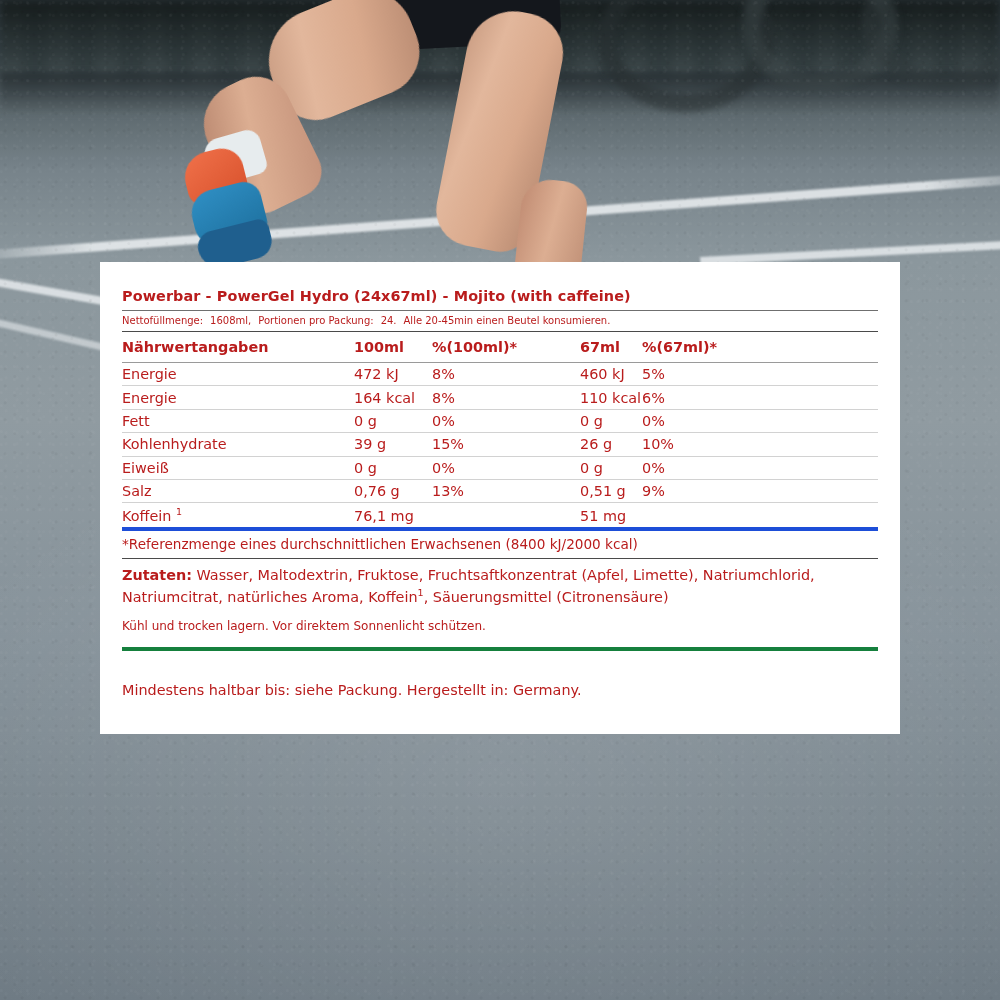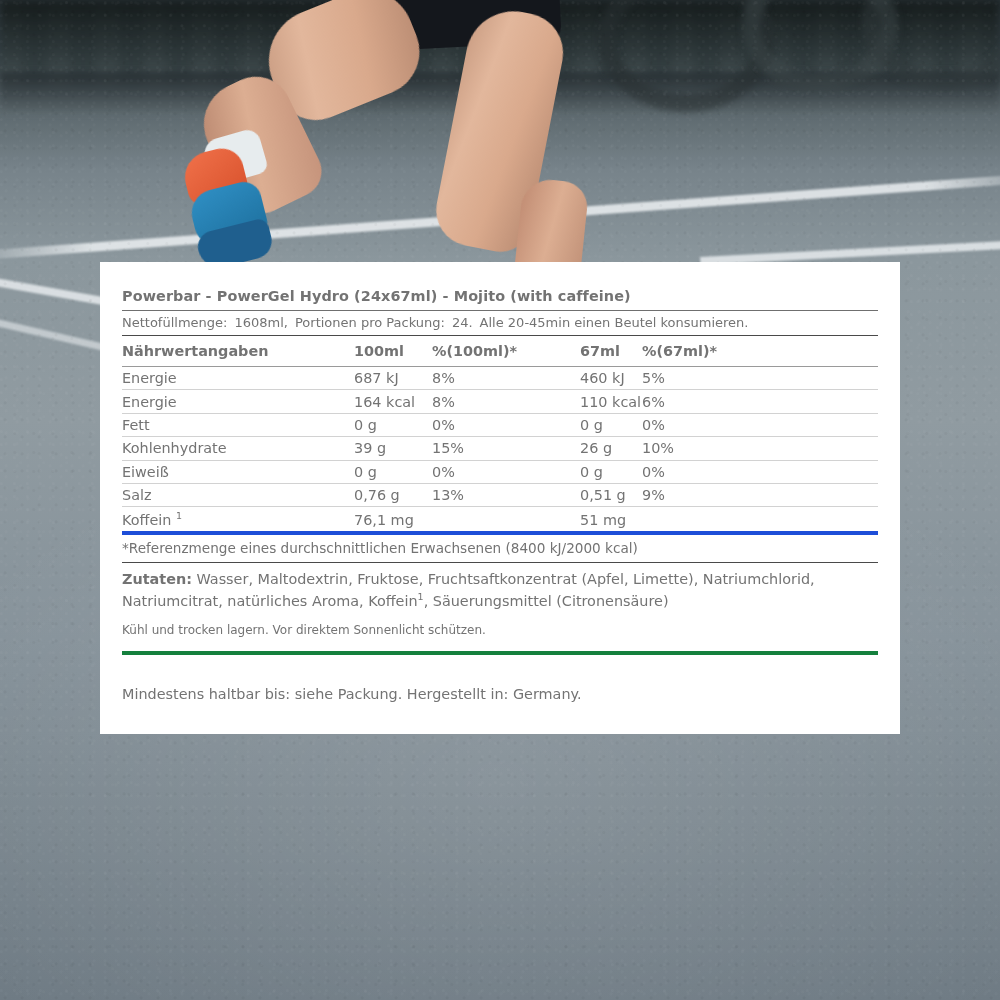--- a/index.html
+++ b/index.html
@@ -166,32 +166,32 @@
   
   .panel {
     position: absolute;
     left: 100px;
     top: 262px;
     width: 800px;
     height: 472px;
     background: #ffffff;
     box-sizing: border-box;
     padding: 26px 22px 0 22px;
-    color: #737373;
+    color: #b91c1c;
   }
   .panel-inner { width: 756px; }
 
   .prod-title {
     font-size: 14.4px;
     font-weight: bold;
     letter-spacing: 0.1px;
     padding-bottom: 6px;
   }
   .net-line {
-    font-size: 13px;
+    font-size: 10px;
     padding: 4px 0 5px 0;
     border-top: 1px solid #6f6f6f;
     border-bottom: 1px solid #4a4a4a;
     white-space: nowrap;
   }
   .sp { display: inline-block; width: 7px; }
 
   table.nutri {
     width: 100%;
     border-collapse: collapse;
@@ -301,21 +301,21 @@
             <th>Nährwertangaben</th>
             <th>100ml</th>
             <th>%(100ml)*</th>
             <th>67ml</th>
             <th>%(67ml)*</th>
           </tr>
         </thead>
         <tbody>
           <tr class="firstrow">
             <td>Energie</td>
-            <td>687 kJ</td>
+            <td>472 kJ</td>
             <td>8%</td>
             <td>460 kJ</td>
             <td>5%</td>
           </tr>
           <tr class="rowline">
             <td>Energie</td>
             <td>164 kcal</td>
             <td>8%</td>
             <td>110 kcal</td>
             <td>6%</td>

